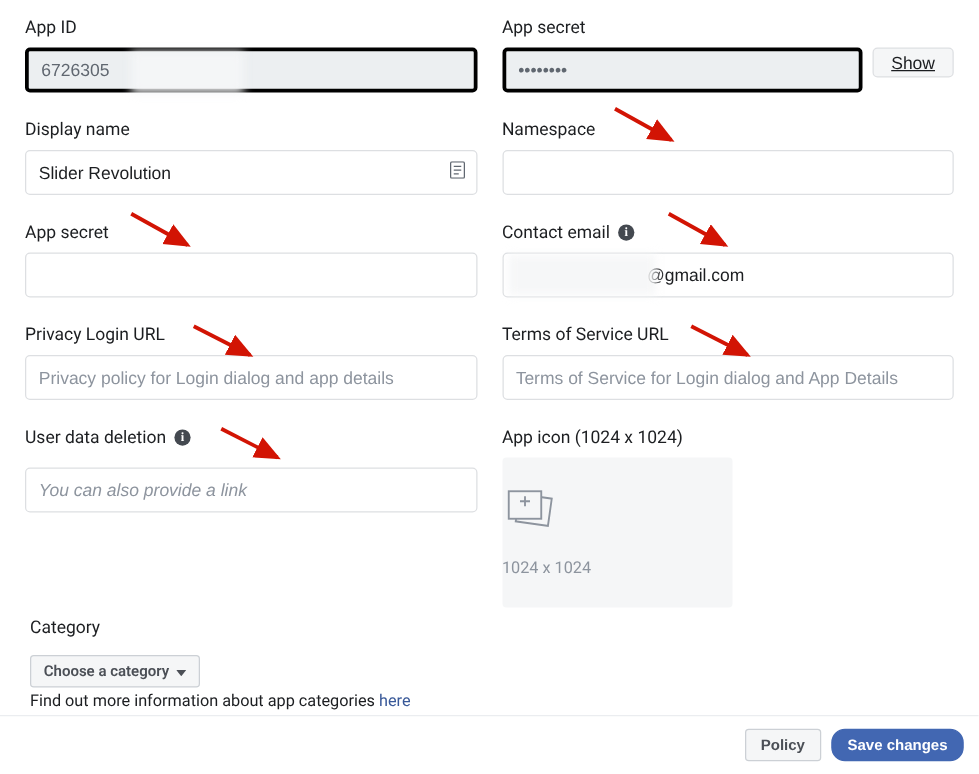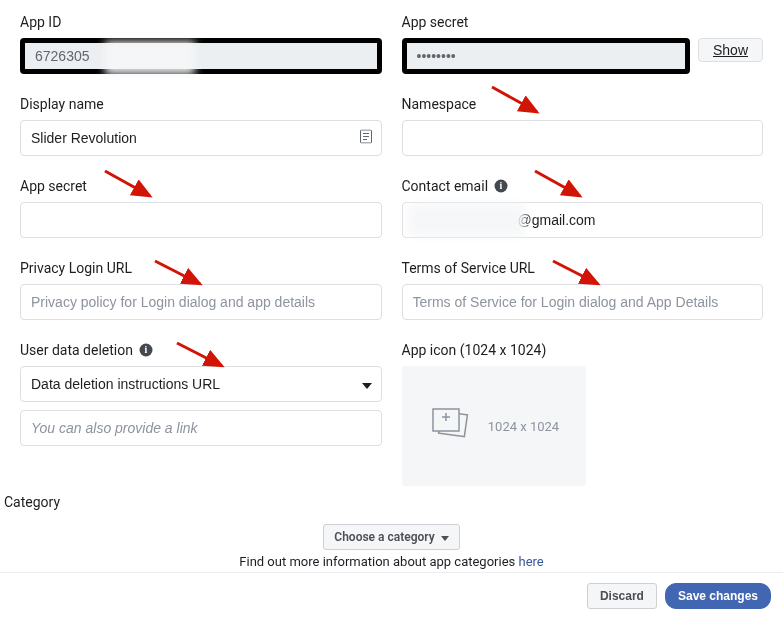--- a/index.html
+++ b/index.html
@@ -33,21 +33,21 @@
       border: 1px solid #dddfe2;
       border-radius: 4px;
       padding: 0 10px;
       font-size: 14px;
       color: #1c1e21;
       background: #fff;
     }
     .input::placeholder { color: #8d949e; }
     .input.readonly {
       background: #eceff1;
-      border: 5px solid #000000;
+      border: 3px solid #000000;
       color: #606770;
     }
     .display-name-wrap { position: relative; }
     .input-icon {
       position: absolute;
       right: 10px;
       top: 50%;
       transform: translateY(-50%);
       color: #606770;
     }
@@ -84,28 +84,28 @@
       background: rgba(245,246,247,0.9);
       filter: blur(4px);
       pointer-events: none;
     }
     .icon-upload-box {
       width: 184px;
       height: 120px;
       background: #f5f6f7;
       border-radius: 3px;
       display: flex;
-      flex-direction: row;
-      align-items: center;
+      flex-direction: column;
+      align-items: flex-start;
       justify-content: center;
       gap: 16px;
       cursor: pointer;
     }
     .icon-upload-dims { color: #8d949e; font-size: 13px; }
-    .category-row { padding: 0 4px; text-align: center; }
+    .category-row { padding: 0 24px; }
     .category-select {
       display: inline-flex;
       align-items: center;
       gap: 6px;
       height: 26px;
       padding: 0 10px;
       background: #f5f6f7;
       border: 1px solid #ccd0d5;
       border-radius: 3px;
       font-size: 12px;
@@ -192,28 +192,20 @@
       <input class="input" type="text" placeholder="Privacy policy for Login dialog and app details" style="">
     </div>
 
     <div class="field">
       <div class="field-label">
         <span>User data deletion</span>
         <span class="info-icon">
           <svg width="14" height="14" viewBox="0 0 14 14">
               <circle cx="7" cy="7" r="6.5" fill="#444950"></circle>
               <text x="7" y="10" text-anchor="middle" fill="#fff" font-size="10" font-weight="bold" font-family="serif">i</text>
-            </svg>
-        </span>
-      </div>
-      <div class="select-wrap">
-        <input class="input" type="text" readonly="" style="cursor: pointer;" value="Data deletion instructions URL">
-        <span class="select-caret">
-          <svg width="10" height="6" viewBox="0 0 10 6">
-              <path d="M0 0 L5 6 L10 0 Z" fill="#1c1e21"></path>
             </svg>
         </span>
       </div>
       <input class="input" type="text" style="margin-top: 8px; font-style: italic;" placeholder="You can also provide a link">
     </div>
   </div>
 
   <div class="col">
     <div class="field">
       <div class="field-label">App secret</div>
@@ -275,21 +267,21 @@
           <path d="M0 0 L4 5 L8 0 Z" fill="#4b4f56"></path>
         </svg>
     </span>
   </div>
   <div class="category-info">
     <span>Find out more information about app categories </span><a href="#">here</a>
   </div>
 </div>
 
 <div class="footer">
-  <button class="btn-discard">Discard</button>
+  <button class="btn-discard">Policy</button>
   <button class="btn-save">Save changes</button>
 </div>
 
 <svg class="arrow" style="left:100px; top:166px;" width="60" height="40">
     <defs>
       <marker id="ah1" markerWidth="8" markerHeight="8" refX="6" refY="3" orient="auto">
         <path d="M0,0 L7,3 L0,6 Z" fill="#d21404"></path>
       </marker>
     </defs>
     <line x1="5" y1="5" x2="50" y2="30" stroke="#d21404" stroke-width="3" marker-end="url(#ah1)"></line>

